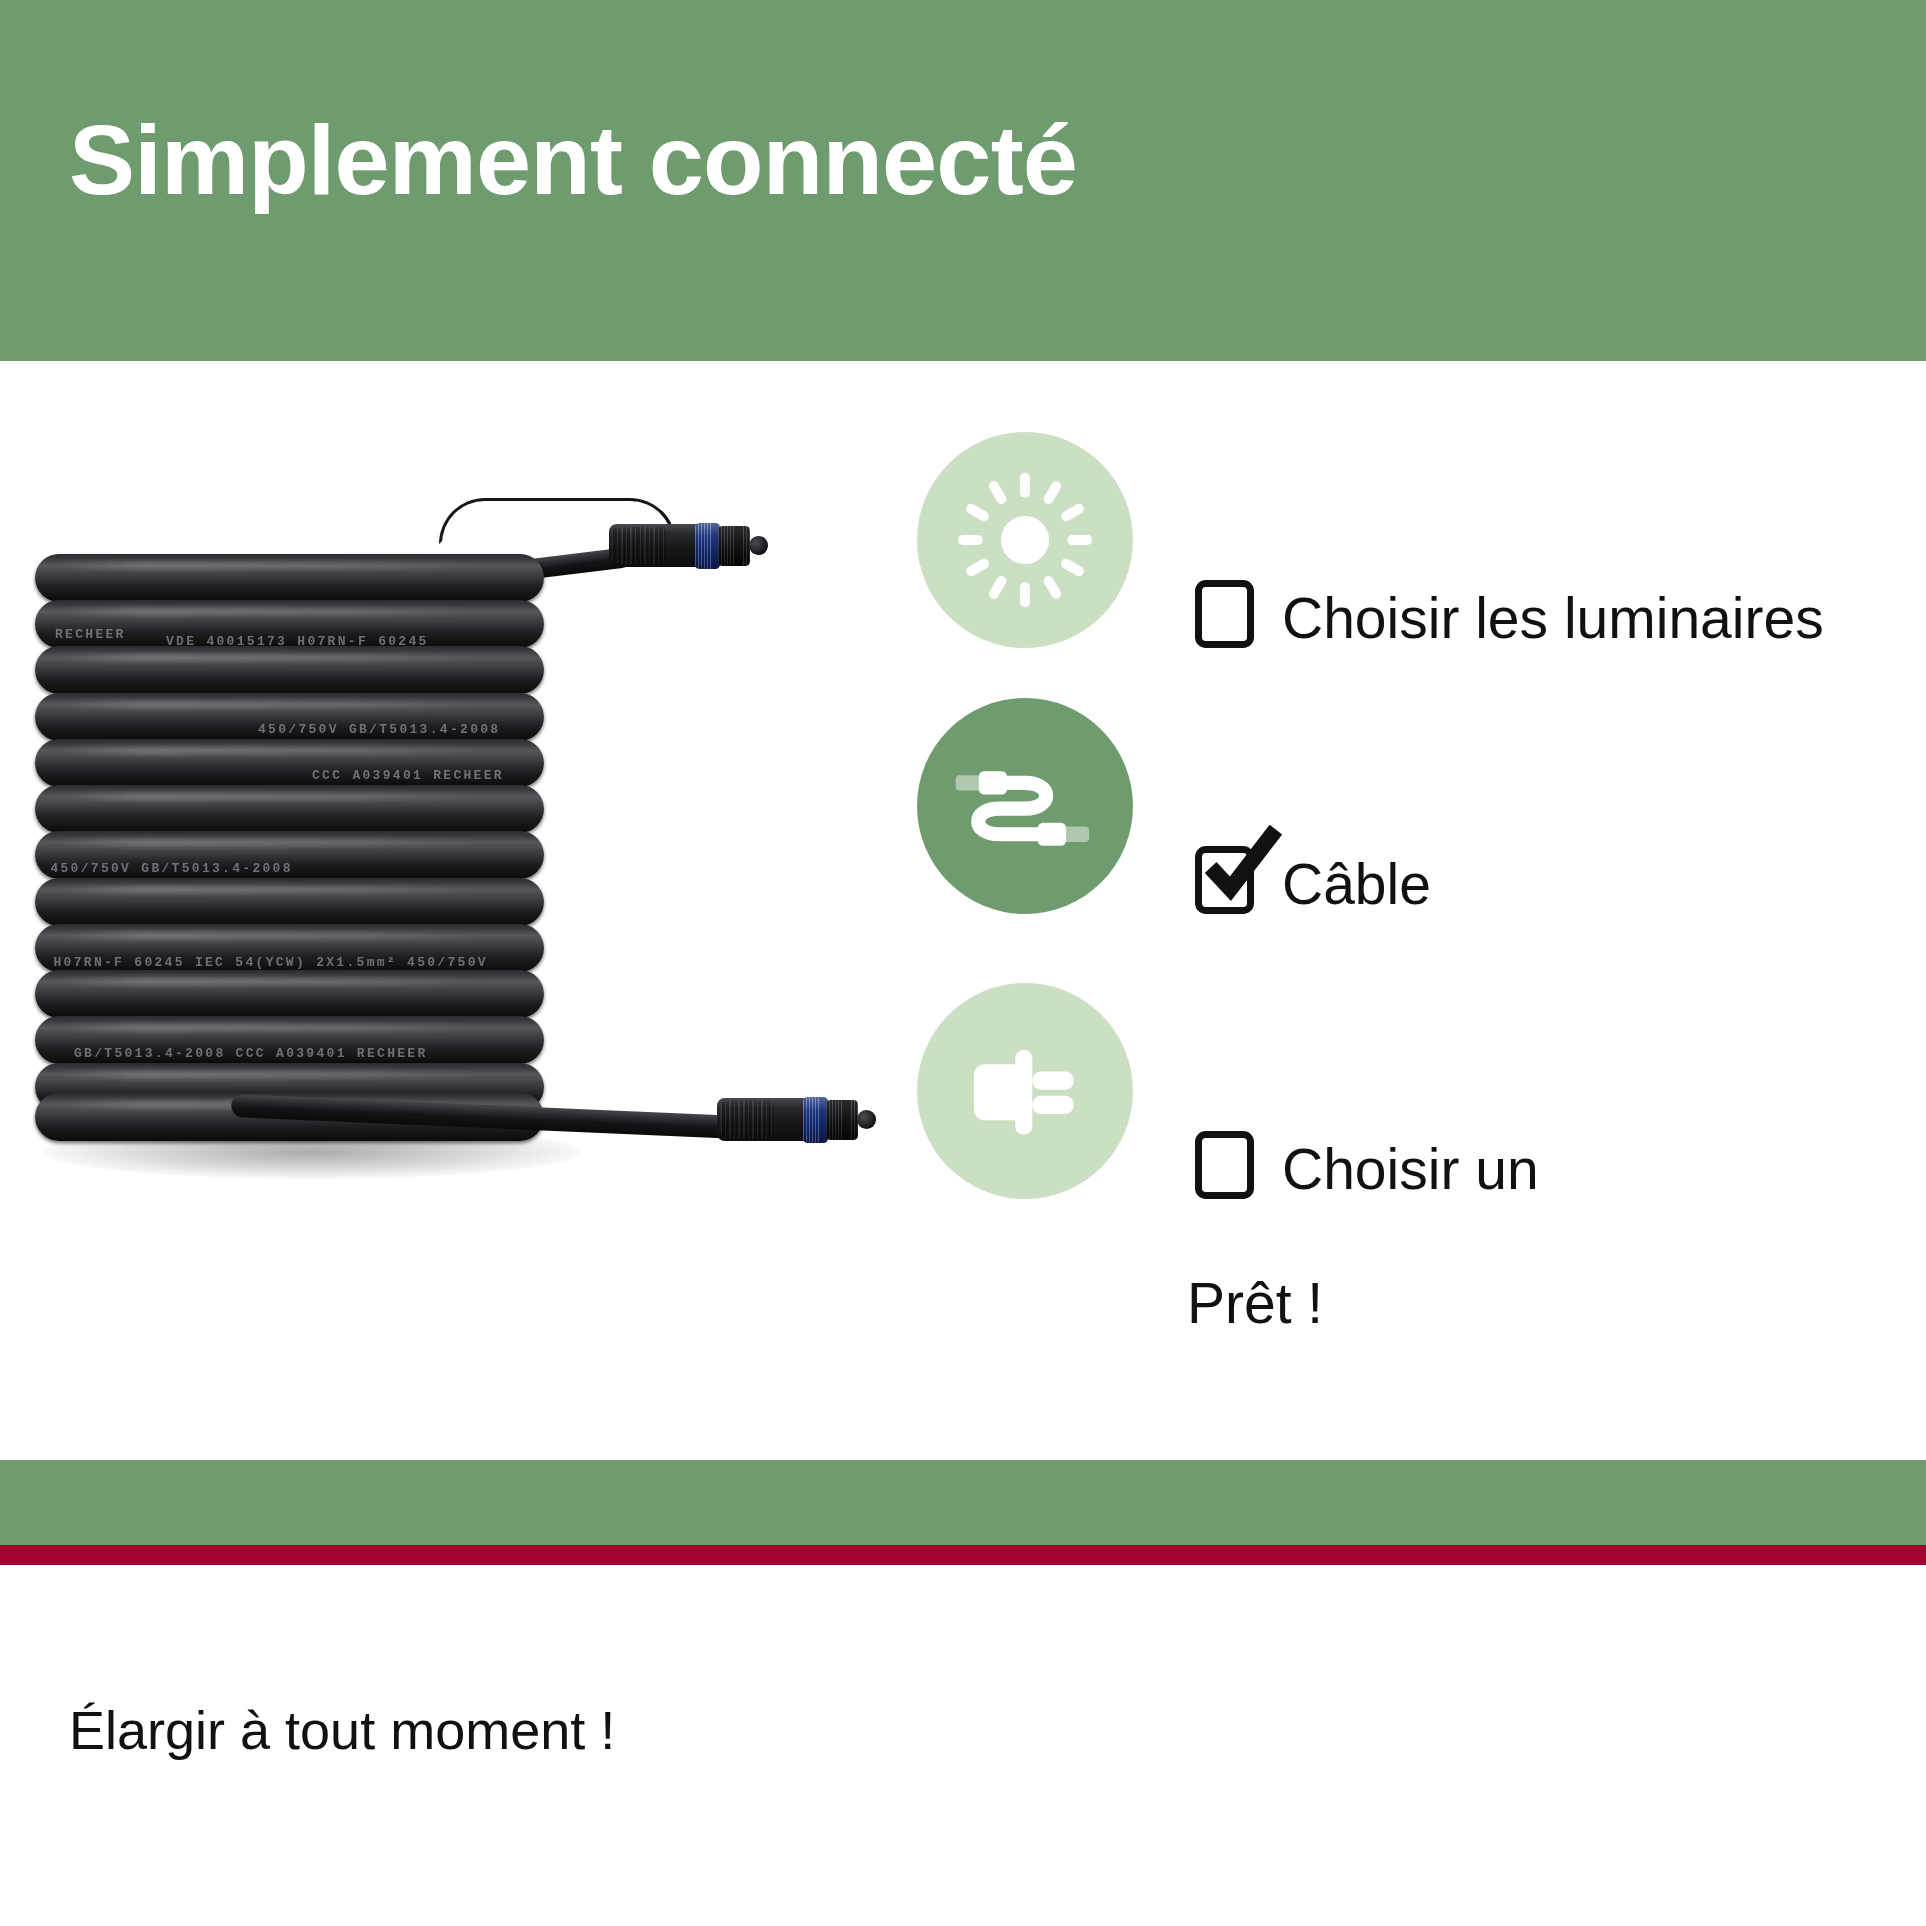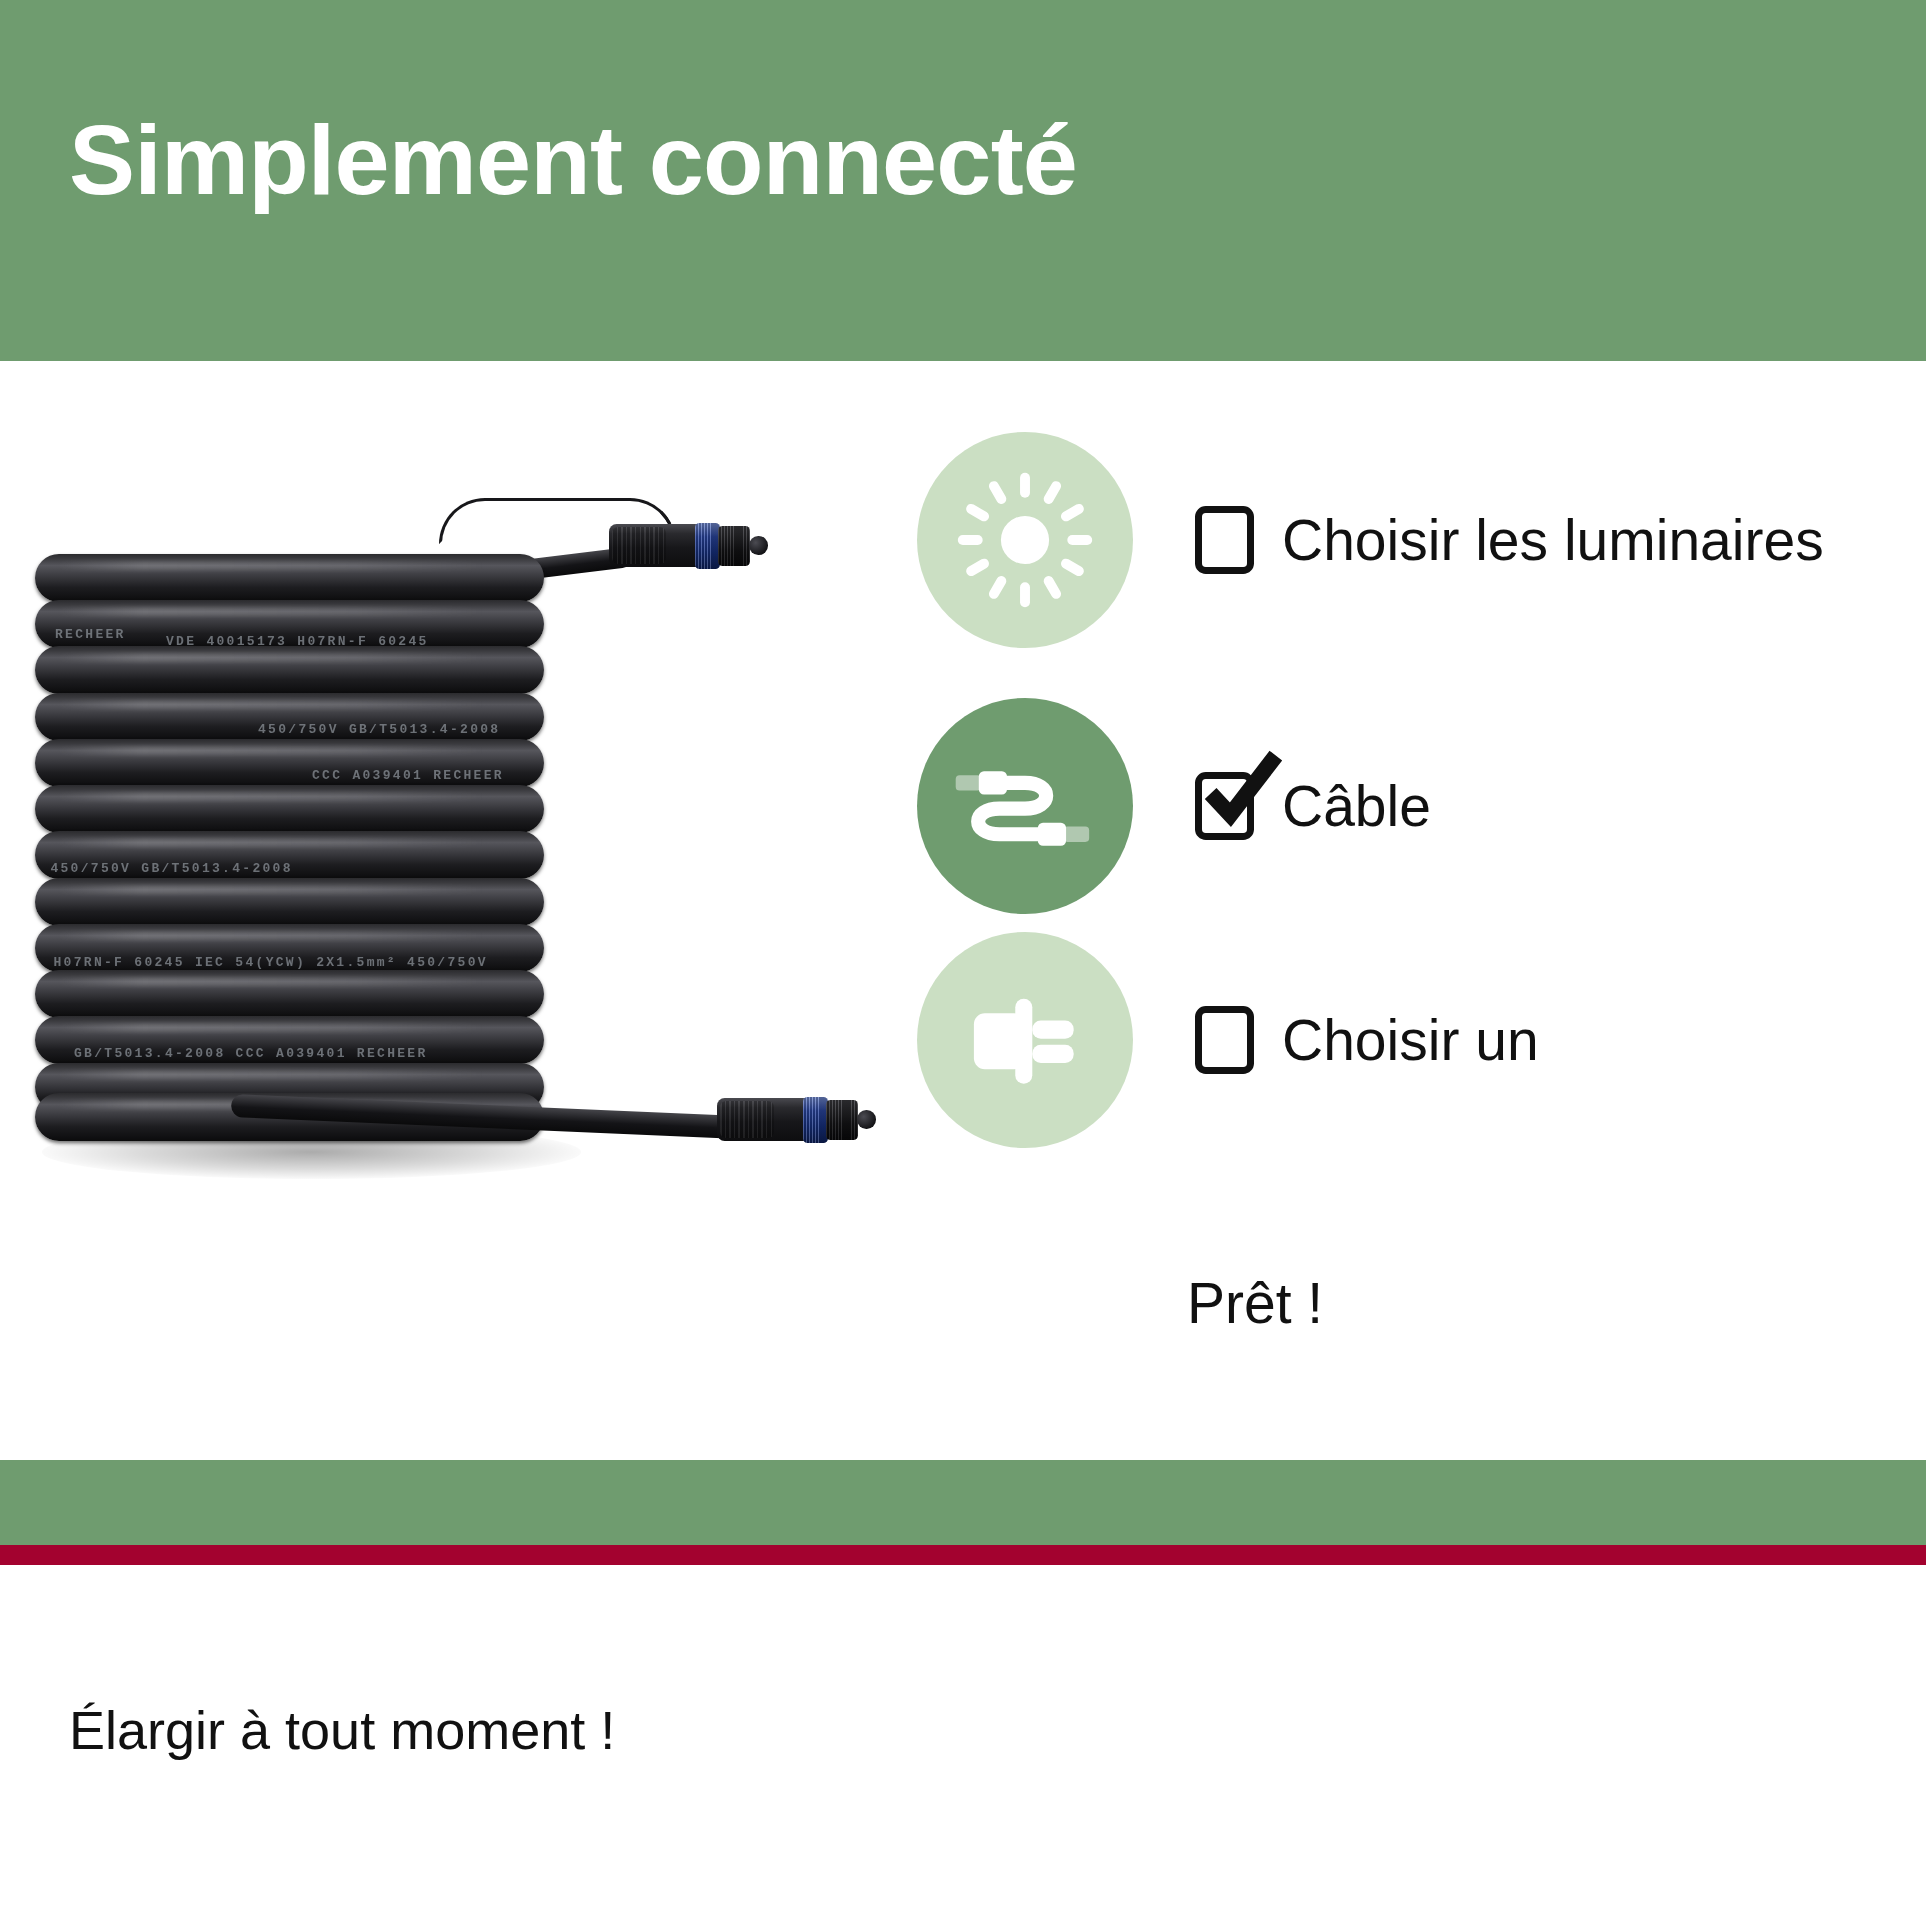--- a/index.html
+++ b/index.html
@@ -131,25 +131,25 @@
     border:3.9px solid #17171a;
     border-bottom-color:transparent;
     border-radius:46px 46px 0 0;
   }
 
   
   .checklist{
     position:absolute;left:917px;top:432px;width:994px;
   }
   .check-row{
-    position:absolute;left:0;display:flex;align-items:center;
+    position:absolute;left:0;display:flex;align-items:flex-end;
   }
   .row-1{top:0px;}
   .row-2{top:266px;}
-  .row-3{top:500px;}
+  .row-3{top:551px;}
 
   .icon-circle{
     width:216px;height:216px;border-radius:50%;
     flex:0 0 216px;
     display:flex;align-items:center;justify-content:center;
     position:relative;
   }
   .icon-circle.pale{background:#cbdfc3;}
   .icon-circle.solid{background:#6f9c6f;}
 

